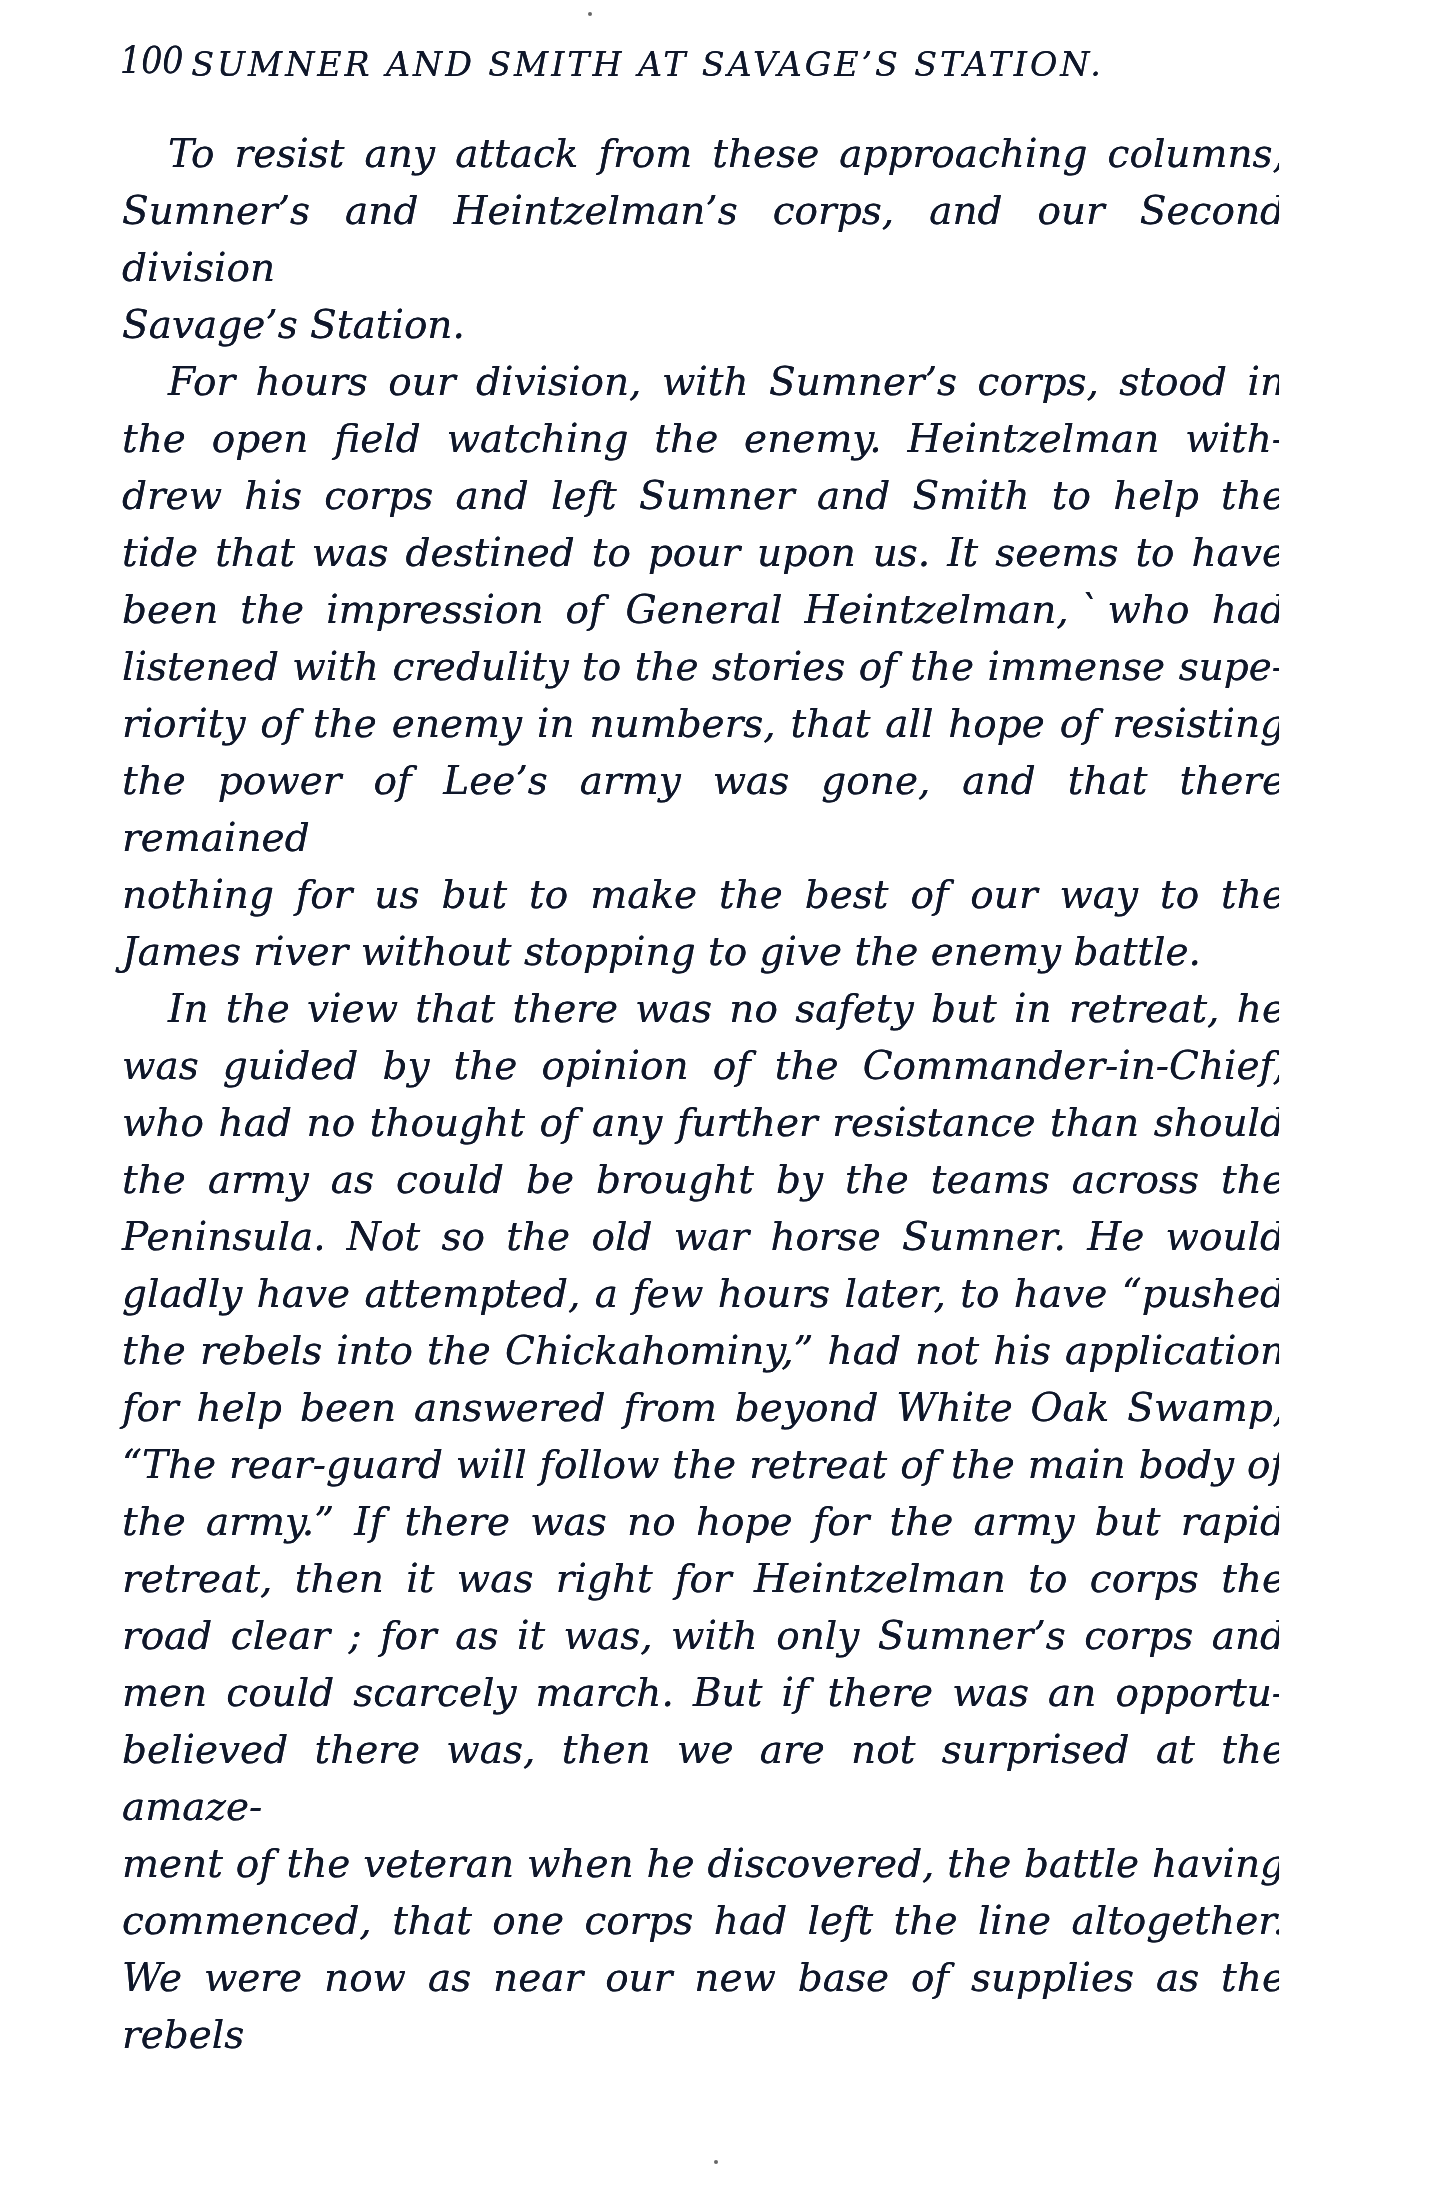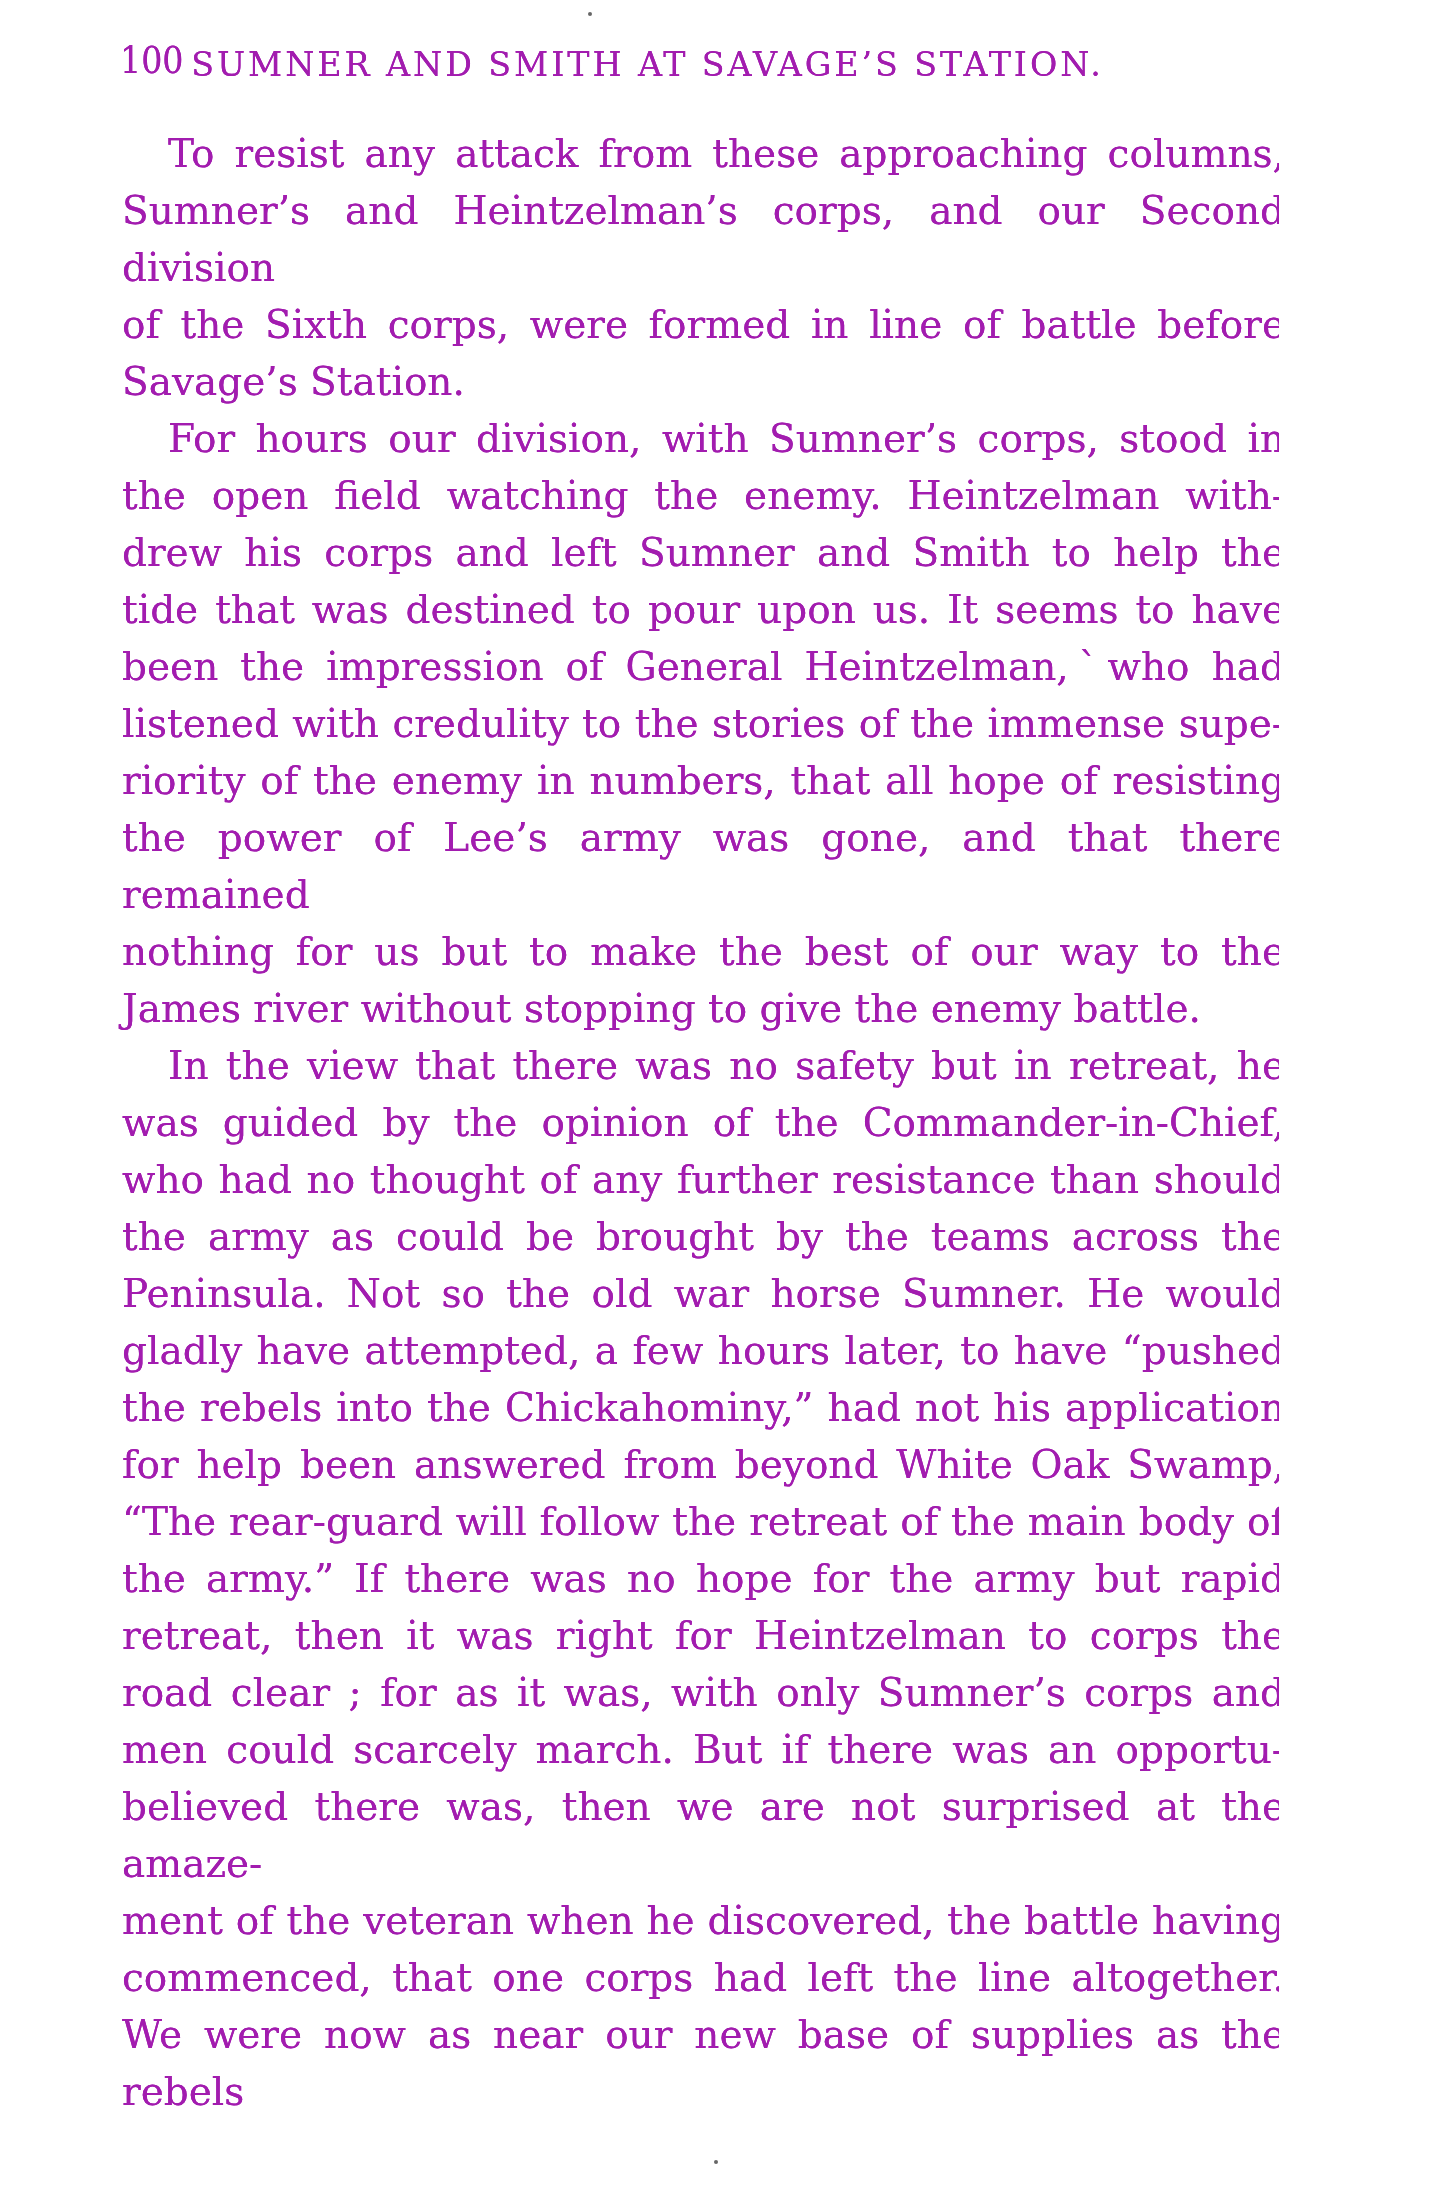--- a/index.html
+++ b/index.html
@@ -1,22 +1,23 @@
 <!DOCTYPE html>
 <html><head>
 <meta charset="utf-8">
 <style>
   html,body { margin:0; padding:0; background:#ffffff; }
   .page {
     position:relative;
     width:1279px; height:2210px;
     background:#ffffff;
-    color:#a21caf;
+    color:#0f172a;
     overflow:hidden;
     font-family:"DejaVu Serif","Liberation Serif",serif;
+    font-style:italic;
   }
   
   .page-number {
     position:absolute; left:120px; top:42px;
     font-size:37px; line-height:1;
     transform:scaleX(0.9); transform-origin:left top;
     text-shadow:0 0 0.5px currentColor;
   }
   .running-head {
     position:absolute; top:47px; left:0; width:100%;
@@ -51,21 +52,20 @@
 
   <div class="page-number">100</div>
 
   <div class="running-head">
     <span class="rh-text">SUMNER AND SMITH AT SAVAGE’S STATION.</span>
   </div>
 
   <div class="body-text">
       <div class="line indent">To resist any attack from these approaching columns,</div>
       <div class="line">Sumner’s and Heintzelman’s corps, and our Second division</div>
-      <div class="line">of the Sixth corps, were formed in line of battle before</div>
       <div class="line flush">Savage’s Station.</div>
       <div class="line indent">For hours our division, with Sumner’s corps, stood in</div>
       <div class="line">the open field watching the enemy. Heintzelman with-</div>
       <div class="line">drew his corps and left Sumner and Smith to help the</div>
       <div class="line">tide that was destined to pour upon us. It seems to have</div>
       <div class="line">been the impression of General Heintzelman,ˋwho had</div>
       <div class="line">listened with credulity to the stories of the immense supe-</div>
       <div class="line">riority of the enemy in numbers, that all hope of resisting</div>
       <div class="line">the power of Lee’s army was gone, and that there remained</div>
       <div class="line">nothing for us but to make the best of our way to the</div>

